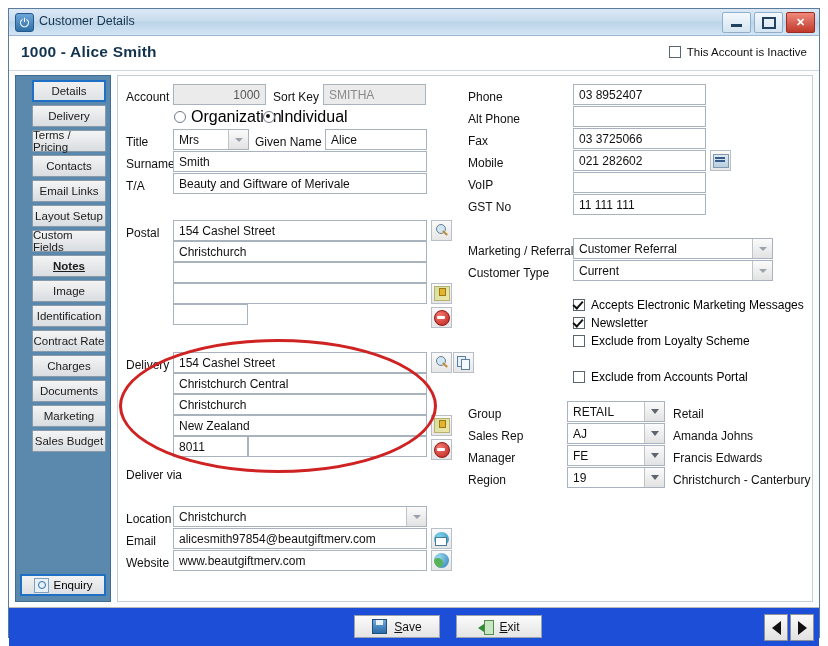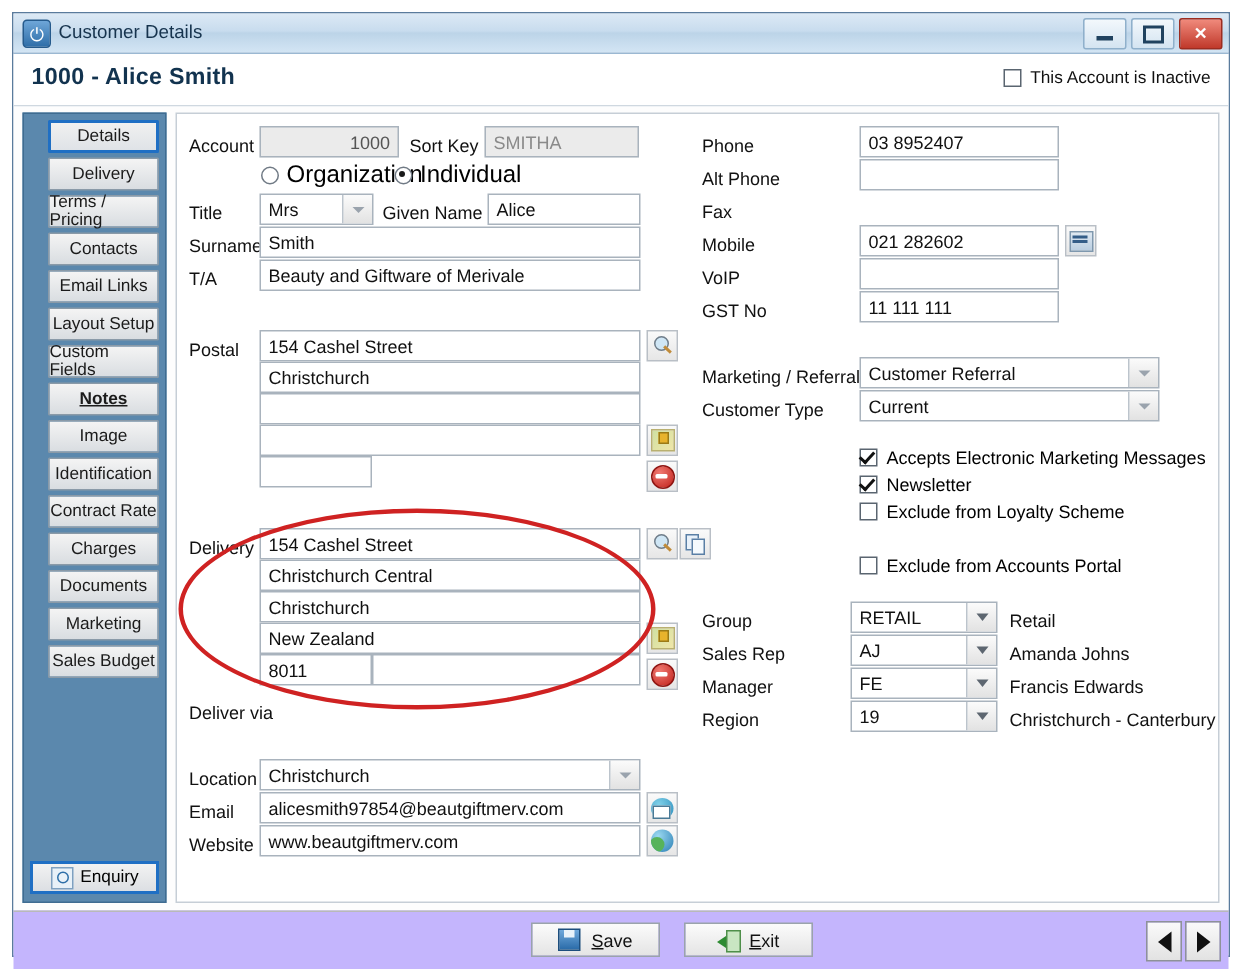--- a/index.html
+++ b/index.html
@@ -88,21 +88,21 @@
   .ic-sms:after{content:"";position:absolute;left:1px;top:2px;width:10px;height:2px;background:#335d88;box-shadow:0 3px 0 #335d88;}
   .ic-mail{width:15px;height:14px;border-radius:50%;background:radial-gradient(circle at 35% 30%,#7fd0e8,#2e8fbe);position:relative;}
   .ic-mail:after{content:"";position:absolute;left:1px;top:5px;width:10px;height:7px;background:#fff;border:1px solid #4a7a96;}
   .ic-globe{width:15px;height:15px;border-radius:50%;background:radial-gradient(circle at 32% 28%,#9ad8f0,#2b7fb5);position:relative;overflow:hidden;}
   .ic-globe:after{content:"";position:absolute;left:-1px;top:5px;width:10px;height:10px;border-radius:50%;background:#57b35a;}
 
   
   .ellipse{position:absolute;border:3px solid #cf2222;border-radius:50%/50%;pointer-events:none;}
 
   
-  .footer{position:relative;height:38px;background:#c4b5fd;border-top:1px solid #b9b9b9;}
+  .footer{position:relative;height:38px;background:#1d4ed8;border-top:1px solid #b9b9b9;}
   .btn{position:absolute;top:7px;height:23px;box-sizing:border-box;border:1px solid #9aa3ab;
        background:linear-gradient(to bottom,#fbfbfb,#e4e4e4);display:flex;align-items:center;justify-content:center;gap:7px;
        font-size:12px;color:#111;}
   .btn u{text-decoration:underline;}
   .ic-save{width:13px;height:13px;background:linear-gradient(to bottom,#6fa8dc,#2a6ba8);border:1px solid #1d4e7d;position:relative;}
   .ic-save:after{content:"";position:absolute;left:3px;top:0;width:7px;height:5px;background:#e9f2fa;}
   .ic-exit{width:14px;height:13px;position:relative;}
   .ic-exit:before{content:"";position:absolute;left:6px;top:0;width:8px;height:13px;background:#c9e6c2;border:1px solid #4f8f4a;}
   .ic-exit:after{content:"";position:absolute;left:0;top:4px;width:0;height:0;border-top:4px solid transparent;border-bottom:4px solid transparent;border-right:6px solid #2e8b32;}
   .navarrow{position:absolute;top:6px;width:22px;height:25px;border:1px solid #8e9298;
@@ -252,20 +252,21 @@
         <div class="fld" style="left:55px;top:474px;width:254px;">www.beautgiftmerv.com</div>
         <div class="iconbtn" style="left:313px;top:474px;">
             <span class="ic-globe"></span>
           </div>
 
         <div class="lbl" style="left:350px;top:14px;">Phone</div>
         <div class="fld" style="left:455px;top:8px;width:133px;">03 8952407</div>
         <div class="lbl" style="left:350px;top:36px;">Alt Phone</div>
         <div class="fld" style="left:455px;top:30px;width:133px;"></div>
         <div class="lbl" style="left:350px;top:58px;">Fax</div>
+        <div class="fld" style="left:455px;top:52px;width:133px;">03 3725066</div>
         <div class="lbl" style="left:350px;top:80px;">Mobile</div>
         <div class="fld" style="left:455px;top:74px;width:133px;">021 282602</div>
         <div class="iconbtn" style="left:592px;top:74px;">
             <span class="ic-sms"></span>
           </div>
         <div class="lbl" style="left:350px;top:102px;">VoIP</div>
         <div class="fld" style="left:455px;top:96px;width:133px;"></div>
         <div class="lbl" style="left:350px;top:124px;">GST No</div>
         <div class="fld" style="left:455px;top:118px;width:133px;">11 111 111</div>
 

